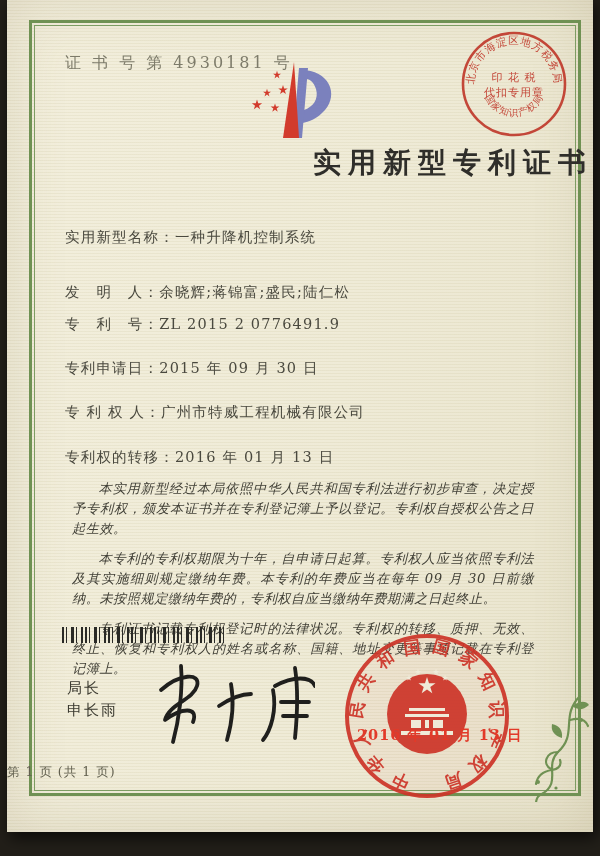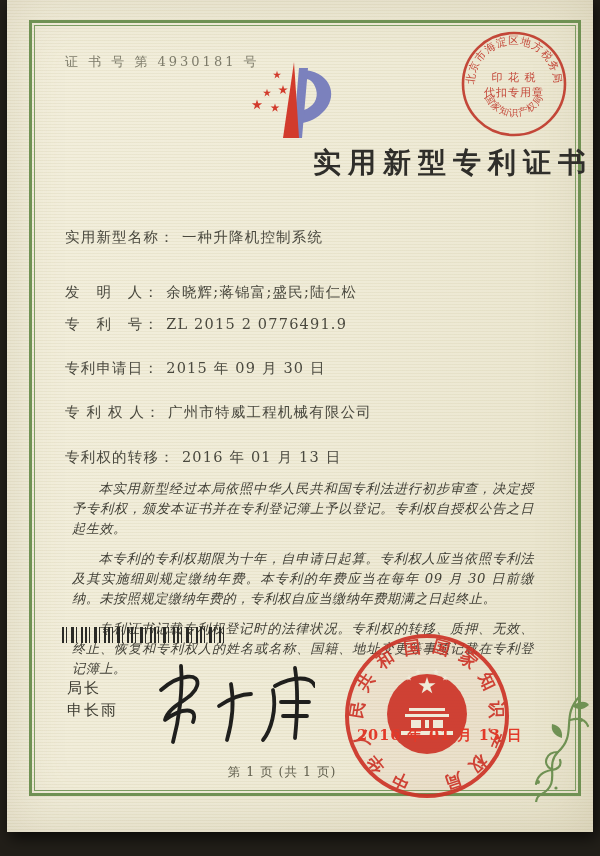--- a/index.html
+++ b/index.html
@@ -17,33 +17,33 @@
       linear-gradient(100deg,#f3efdd 0%,#efebd7 55%,#e9e4cd 100%);
     box-shadow:3px 6px 14px rgba(0,0,0,.65), inset 0 0 60px rgba(120,108,64,.18);
   }
   .frame{
     position:absolute;left:22px;top:22px;width:546px;height:770px;
     border:3px solid #6f9153;
   }
   .frame-inner{position:absolute;inset:2px;border:1px solid #7d9c62;}
   .cert-no{
     position:absolute;left:58px;top:55px;
-    font-size:13px;letter-spacing:3px;color:#7d7b6a;white-space:nowrap;
+    font-size:16px;letter-spacing:3px;color:#7d7b6a;white-space:nowrap;
   }
   .tax-stamp{position:absolute;left:452px;top:31px;width:110px;height:110px;opacity:.92;}
   .logo{position:absolute;left:240px;top:62px;width:92px;height:82px;}
   .title{
     position:absolute;left:0;top:146px;width:586px;text-align:right;
     font-size:28px;font-weight:700;letter-spacing:7px;color:#2f2e2a;white-space:nowrap;
   }
   .field{
     position:absolute;left:58px;font-size:14.5px;color:#4a493f;
     letter-spacing:1.2px;white-space:nowrap;
   }
-  .field .lbl{margin-right:7px;}
+  .field .lbl{margin-right:0;}
   #f1{top:230px}#f2{top:285px}#f3{top:317px}#f4{top:361px}#f5{top:405px}#f6{top:450px}
   .paras{
     position:absolute;left:55px;top:471px;width:482px;
     font-size:13.2px;line-height:20px;color:#403f36;
     font-style:italic;text-align:justify;letter-spacing:.5px;
   }
   .paras p{margin:10px;text-indent:2em;}
   .barcode{
     position:absolute;left:55px;top:629px;width:162px;height:16px;
     background:repeating-linear-gradient(90deg,
@@ -56,21 +56,21 @@
   .post-title{position:absolute;left:60px;top:681px;font-size:15px;letter-spacing:2px;color:#3a392f;text-align:right;}
   .post-name{position:absolute;left:60px;top:703px;font-size:15px;letter-spacing:2px;color:#3a392f;}
   .signature{position:absolute;left:128px;top:652px;width:180px;height:102px;}
   .main-seal{position:absolute;left:332px;top:630px;width:176px;height:176px;opacity:.93;}
   .seal-date{
     position:absolute;left:350px;top:728px;z-index:3;
     font-size:14.5px;font-weight:700;color:#e23a29;letter-spacing:1px;white-space:nowrap;
   }
   .ornament{position:absolute;left:505px;top:692px;width:78px;height:112px;}
   .footer{
-    position:absolute;left:0;top:766px;width:550px;text-align:center;
+    position:absolute;left:0;top:766px;width:550px;
     font-size:12.5px;letter-spacing:1px;color:#62604f;
   }
 </style>
 </head>
 <body>
 
 <div class="scan">
   <div class="paper">
 
     <div class="frame">

